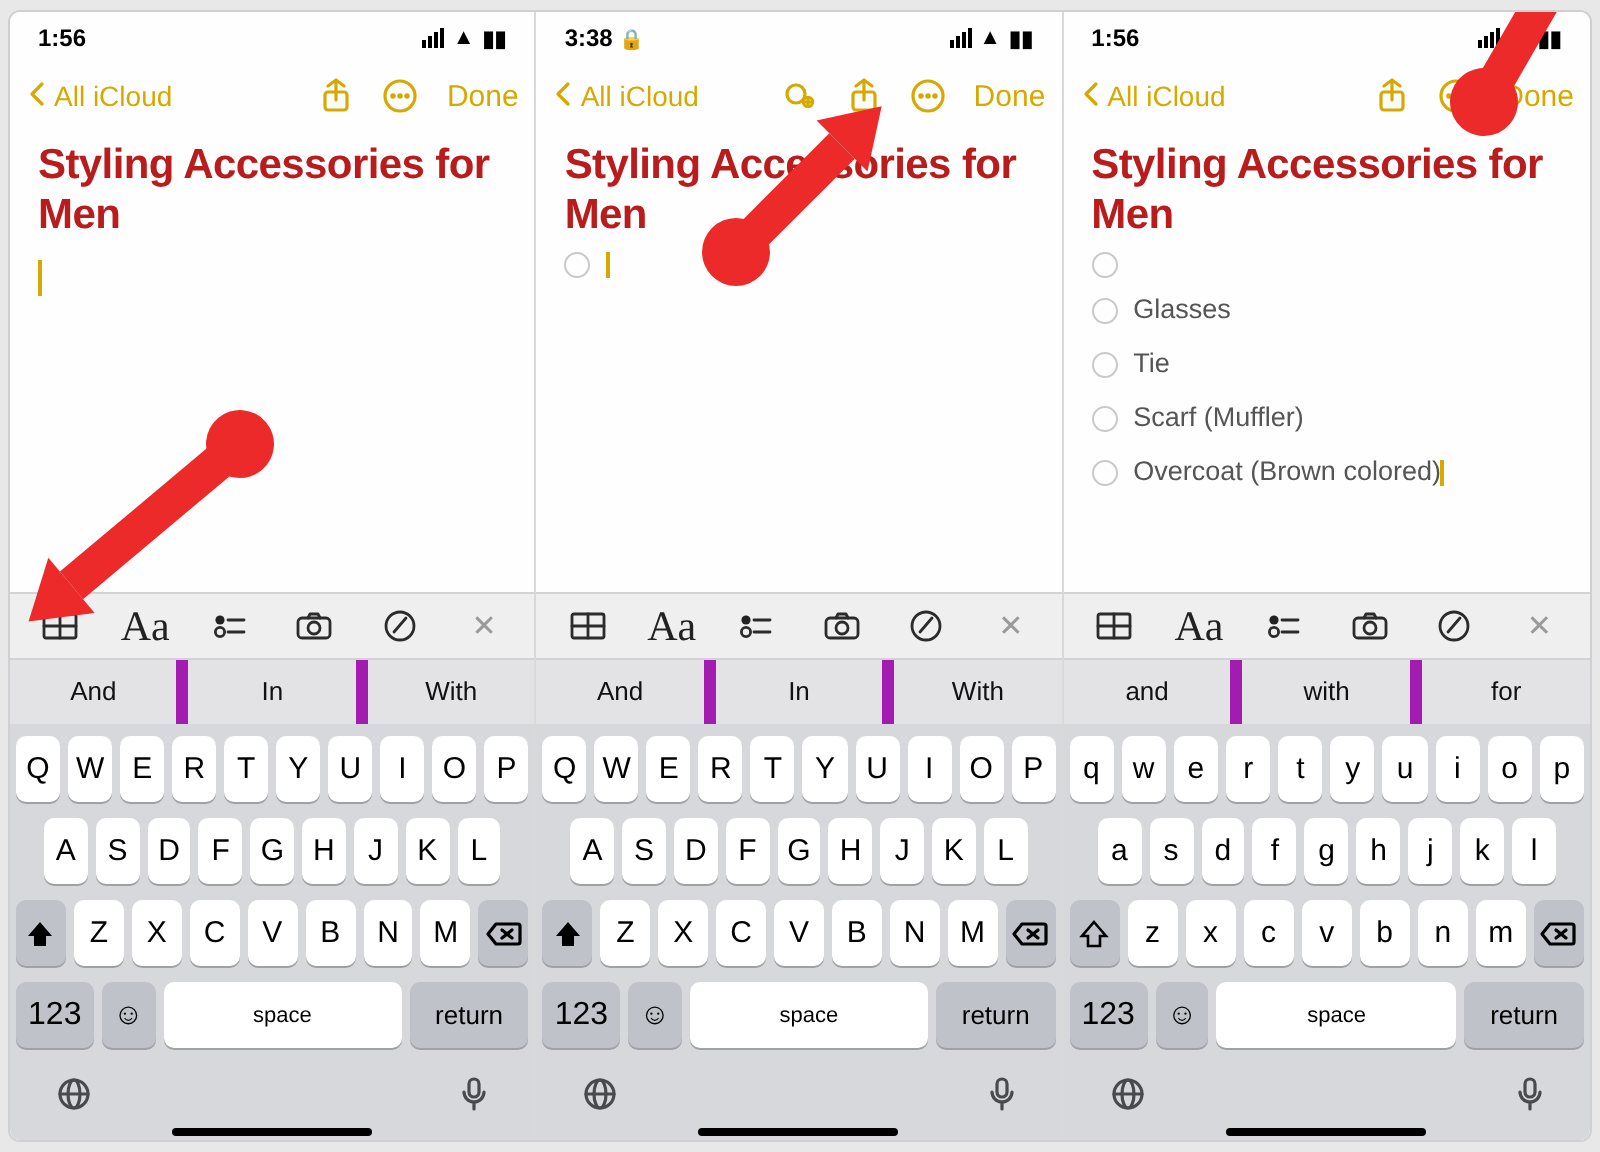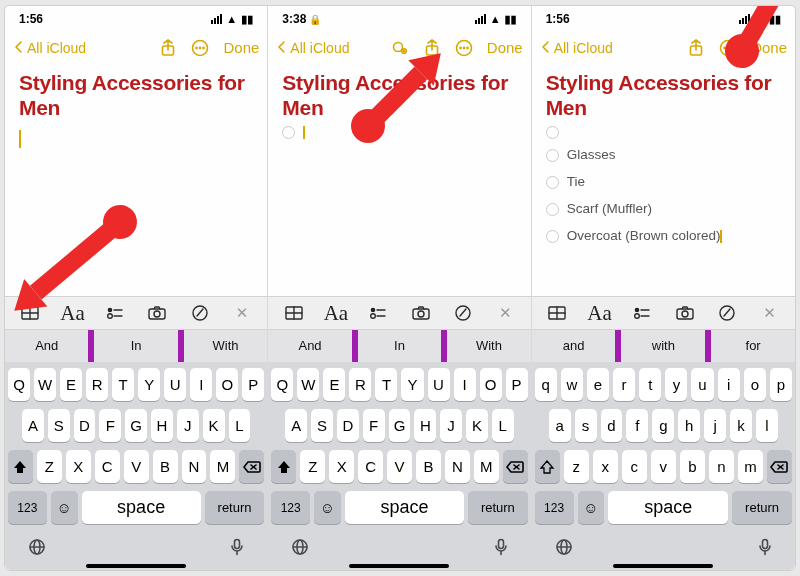--- a/index.html
+++ b/index.html
@@ -55,21 +55,21 @@
   
   .nav {
     height: 32px;
     display: flex;
     align-items: center;
     justify-content: space-between;
     padding: 0 8px;
     color: #d7a900;
   }
   .nav-left { display:flex; align-items:flex-start; font-size:14px; gap:2px;}
-  .nav-right { display:flex; gap:14px; }
+  .nav-right { display:flex; align-items:center; gap:14px; }
   .nav-ic { width:18px; height:18px; display:flex; align-items:center; justify-content:center; }
   .nav-ic svg { stroke:#d7a900; fill:none; stroke-width:1.6; }
   .done { font-size:15px; font-weight:500; }
 
   
   .content { flex:1; padding: 6px 14px 0 14px; }
   .title {
     font-size: 21px;
     font-weight: 700;
     color: #b91c1c;
@@ -123,23 +123,23 @@
   .kb { background:#d6d8dc; padding:6px 3px 4px 3px; }
   .krow { display:flex; gap:4px; justify-content:center; margin-bottom:8px;}
   .key {
     flex:1; height:33px; background:#fff; border-radius:5px;
     box-shadow:0 1px 0 #9fa1a5;
     display:flex; align-items:center; justify-content:center;
     font-size:15px; color:#000;
   }
   .krow.mid { padding:0 14px; }
   .key.fn { background:#bfc2c8; }
-  .key.space{ flex:4; font-size:18px; }
+  .key.space{ flex:4; font-size:11px; }
   .key.ret{ flex:2; font-size:13px; background:#bfc2c8;}
-  .key.num{ flex:1.3; font-size:12px; background:#bfc2c8;}
+  .key.num{ flex:1.3; font-size:16px; background:#bfc2c8;}
   .key.emoji{ flex:0.9; background:#bfc2c8; font-size:15px;}
   .kb-bottom {
     display:flex; justify-content:space-between; align-items:center;
     padding:5px 20px 0 20px; height:30px;
   }
   .globe, .mic { color:#4a4a4d; font-size:18px;}
   .home-ind { width:100px; height:4px; background:#000; border-radius:3px;
     margin:2px auto 0 auto;}
 
   

